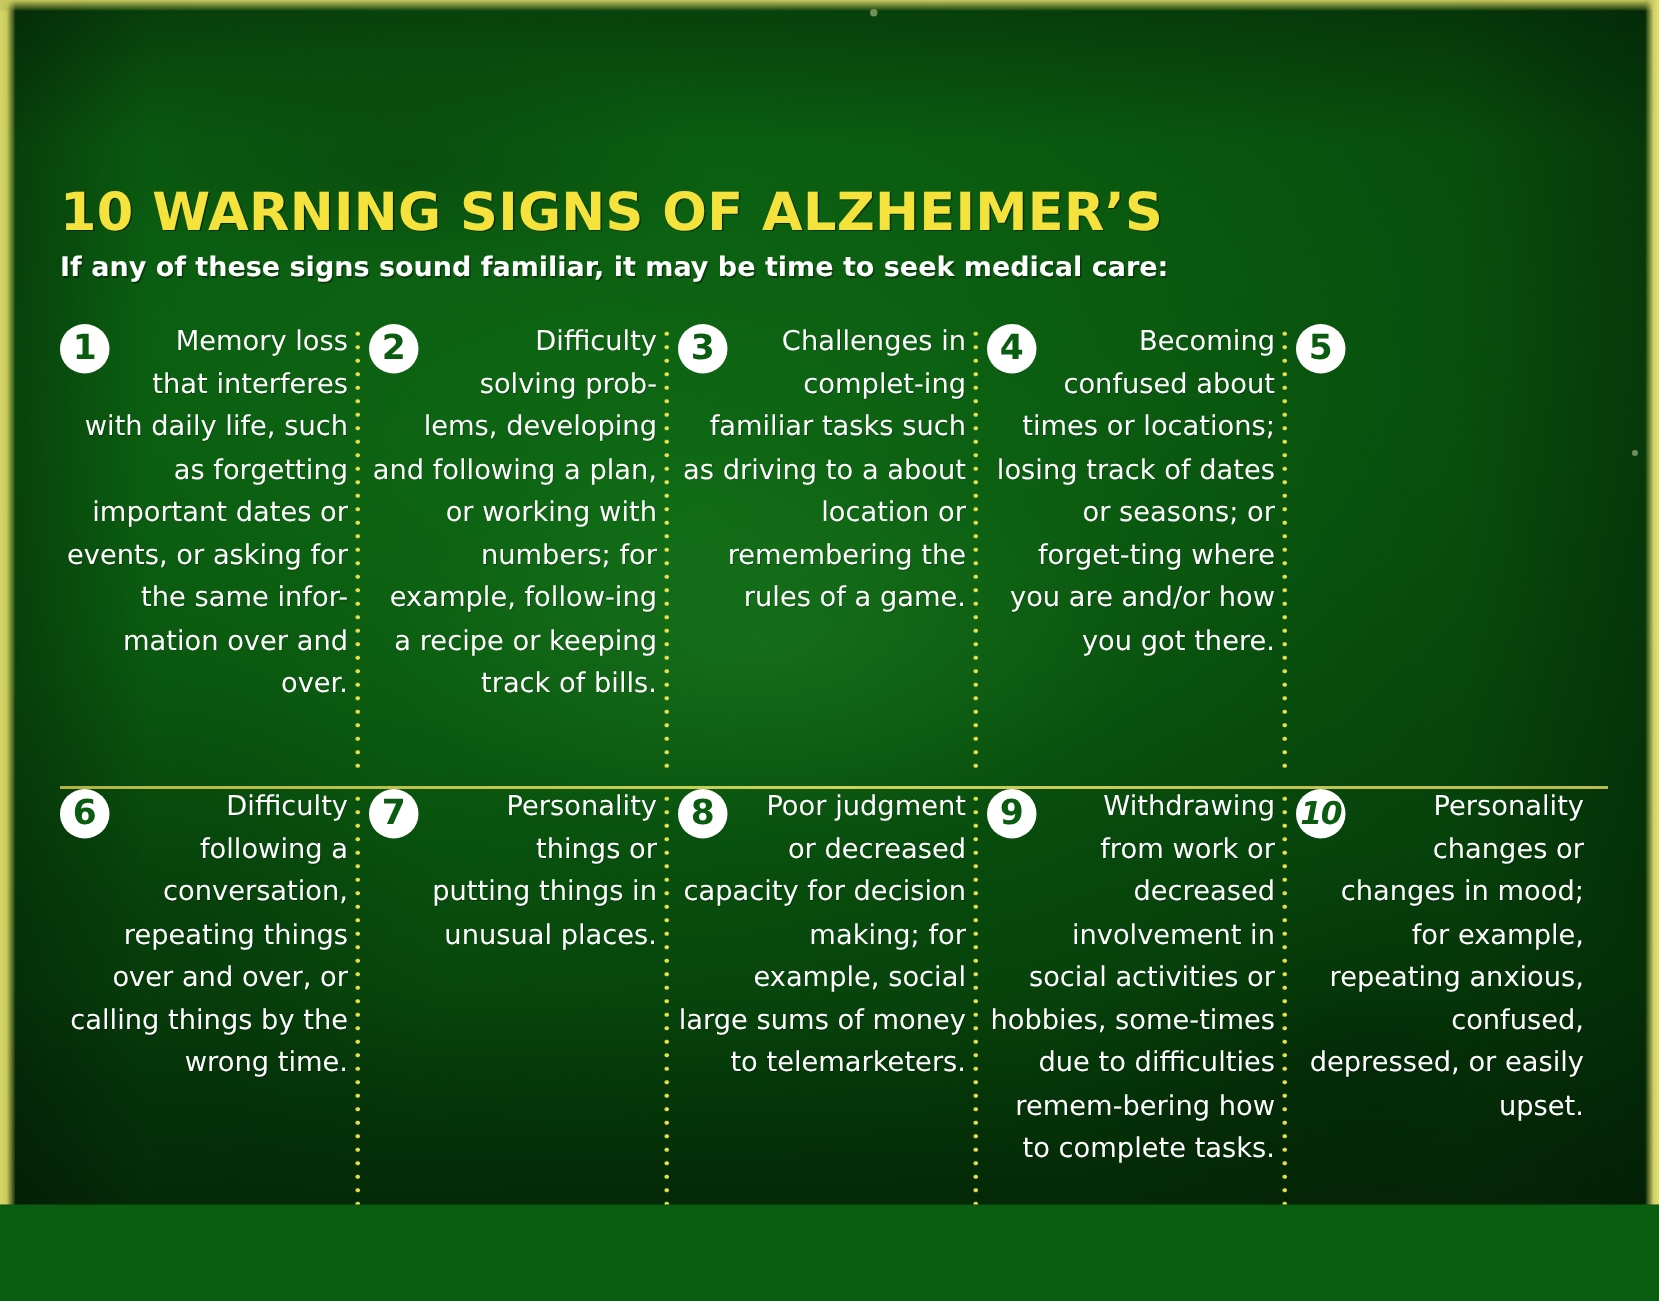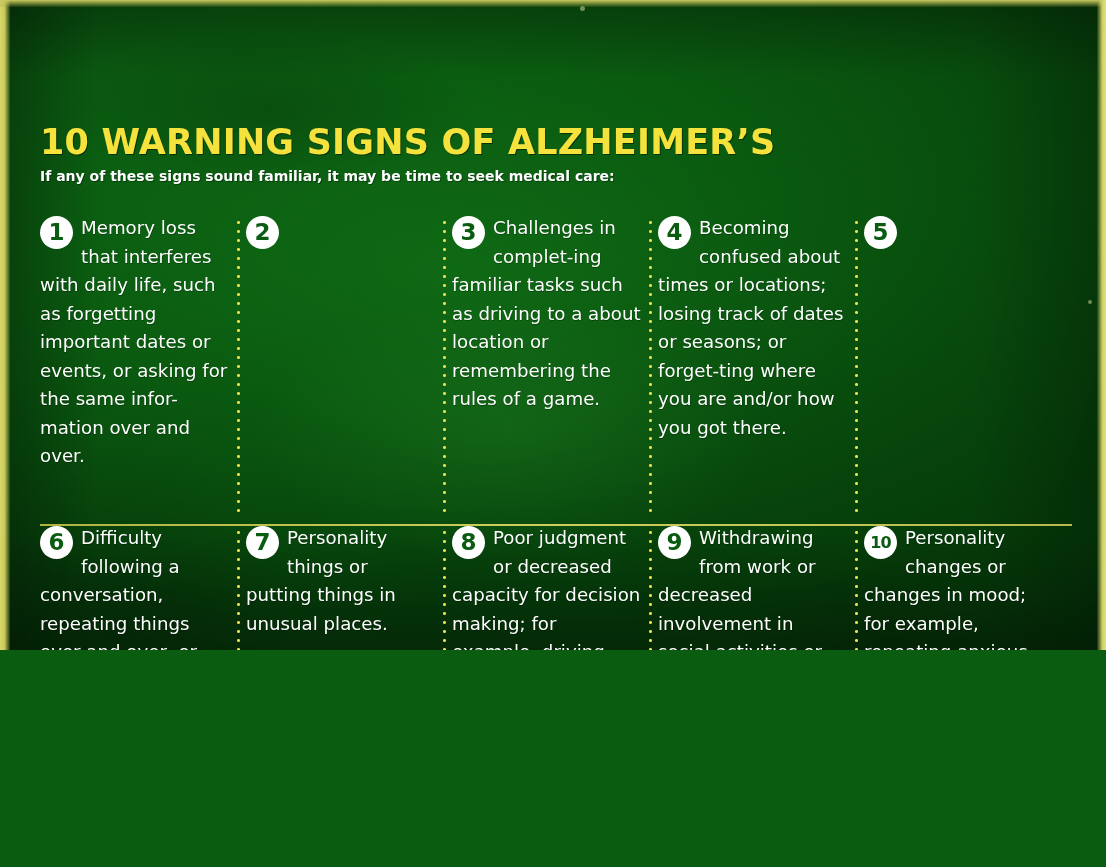--- a/index.html
+++ b/index.html
@@ -9,21 +9,21 @@
   body {
     width: 1106px;
     height: 867px;
     font-family: "Liberation Sans", sans-serif;
     background: #0a5c10;
     overflow: hidden;
   }
   .poster {
     position: relative;
     width: 1106px;
-    height: 650px;
+    height: 803px;
     background:
       radial-gradient(ellipse 70% 55% at 42% 42%, rgba(20,120,25,0.55) 0%, rgba(10,85,15,0.25) 55%, rgba(4,48,8,0.45) 100%),
       linear-gradient(160deg, #0d6a14 0%, #0a5c10 35%, #07480c 70%, #064008 100%);
     box-sizing: border-box;
     overflow: hidden;
   }
   .poster::after {
     content: "";
     position: absolute;
     inset: 0;
@@ -73,21 +73,21 @@
     letter-spacing: 0.2px;
     color: #f5e23c;
     font-family: "DejaVu Sans", sans-serif;
     text-shadow: 1px 1px 0 rgba(0,0,0,0.45);
     white-space: nowrap;
   }
   .subhead {
     position: absolute;
     left: 40px;
     top: 168px;
-    font-size: 14px;
+    font-size: 18px;
     font-weight: bold;
     color: #ffffff;
     font-family: "DejaVu Sans", sans-serif;
     white-space: nowrap;
     text-shadow: 1px 1px 0 rgba(0,0,0,0.35);
   }
   .grid {
     position: absolute;
     left: 40px;
     top: 214px;
@@ -137,30 +137,32 @@
     background: #ffffff;
     color: #0a5c10;
     font-family: "DejaVu Sans", sans-serif;
     font-weight: bold;
     font-size: 23px;
     line-height: 33px;
     text-align: center;
     margin: 2px 8px 1px 0;
   }
   .badge.two-digit {
-    font-size: 16px;
+    font-size: 21px;
     letter-spacing: -1px;
+    font-style: italic;
   }
   .cell-text {
     font-family: "DejaVu Sans", sans-serif;
     font-size: 18.2px;
     line-height: 28.5px;
     color: #ffffff;
     text-shadow: 0.5px 0.5px 0 rgba(0,0,0,0.30);
     hyphens: manual;
+    text-align: right;
   }
   .smudge {
     position: absolute;
     border-radius: 50%;
     pointer-events: none;
     z-index: 2;
   }
 </style>
 </head>
 <body>
@@ -191,20 +193,21 @@
       <div class="row row-top">
 
         <div class="cell">
           <div class="badge">1</div>
           <div class="cell-text">Memory loss that interferes with daily life, such as forgetting important dates or events, or asking for the same infor-mation over and over.</div>
           <div class="divider"></div>
         </div>
 
         <div class="cell">
           <div class="badge">2</div>
+          <div class="cell-text">Difficulty solving prob-lems, developing and following a plan, or working with numbers; for example, follow-ing a recipe or keeping track of bills.</div>
           <div class="divider"></div>
         </div>
 
         <div class="cell">
           <div class="badge">3</div>
           <div class="cell-text">Challenges in complet-ing familiar tasks such as driving to a about location or remembering the rules of a game.</div>
           <div class="divider"></div>
         </div>
 
         <div class="cell">
@@ -217,33 +220,33 @@
           <div class="badge">5</div>
 
         </div>
 
       </div>
 
       <div class="row row-bottom">
 
         <div class="cell">
           <div class="badge">6</div>
-          <div class="cell-text">Difficulty following a conversation, repeating things over and over, or calling things by the wrong name.</div>
+          <div class="cell-text">Difficulty following a conversation, repeating things over and over, or calling things by the wrong time.</div>
           <div class="divider"></div>
         </div>
 
         <div class="cell">
           <div class="badge">7</div>
           <div class="cell-text">Personality things or putting things in unusual places.</div>
           <div class="divider"></div>
         </div>
 
         <div class="cell">
           <div class="badge">8</div>
-          <div class="cell-text">Poor judgment or decreased capacity for decision making; for example, driving large sums of money to telemarketers.</div>
+          <div class="cell-text">Poor judgment or decreased capacity for decision making; for example, social large sums of money to telemarketers.</div>
           <div class="divider"></div>
         </div>
 
         <div class="cell">
           <div class="badge">9</div>
           <div class="cell-text">Withdrawing from work or decreased involvement in social activities or hobbies, some-times due to difficulties remem-bering how to complete tasks.</div>
           <div class="divider"></div>
         </div>
 
         <div class="cell">

